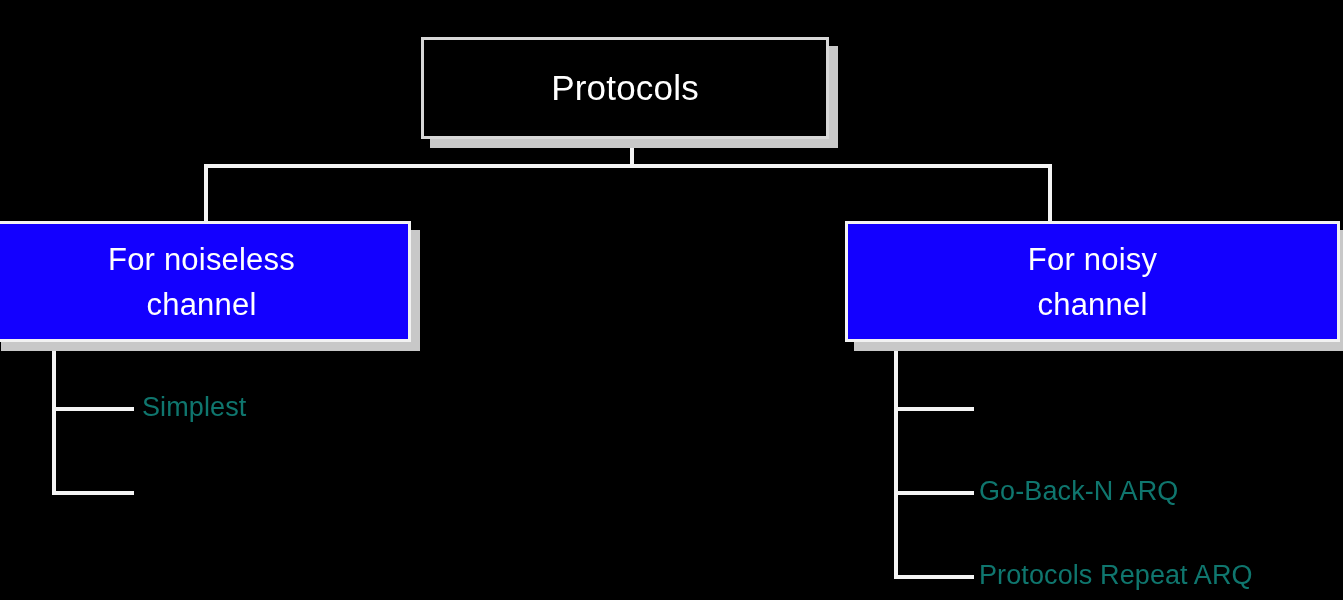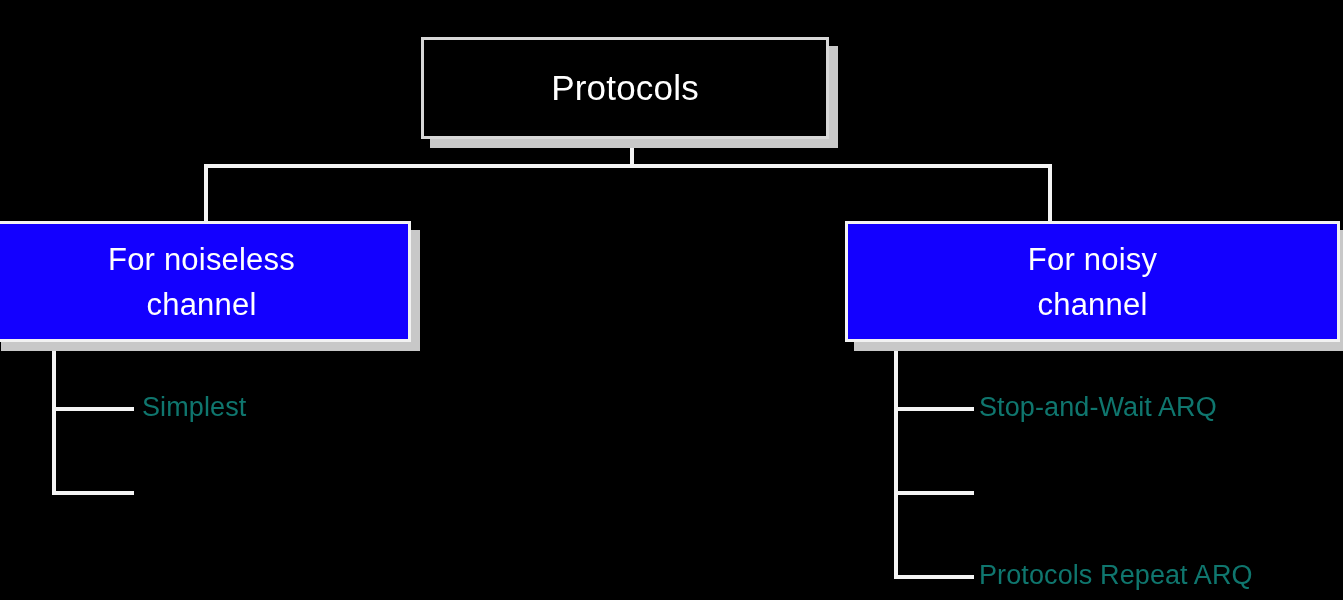--- a/index.html
+++ b/index.html
@@ -138,16 +138,16 @@
 
   <div class="node node-cat node-cat-right">
     <span class="node-label">
       <span>For noisy</span><br>
       <span>channel</span>
     </span>
   </div>
 
   <div class="leaf leaf-l1">Simplest</div>
 
-  <div class="leaf leaf-r1">Stop-and-Wait ARQ</div>
+  <div class="leaf leaf-r2">Go-Back-N ARQ</div>
   <div class="leaf leaf-r3">Protocols Repeat ARQ</div>
 
 </div>
 
 </body></html>

